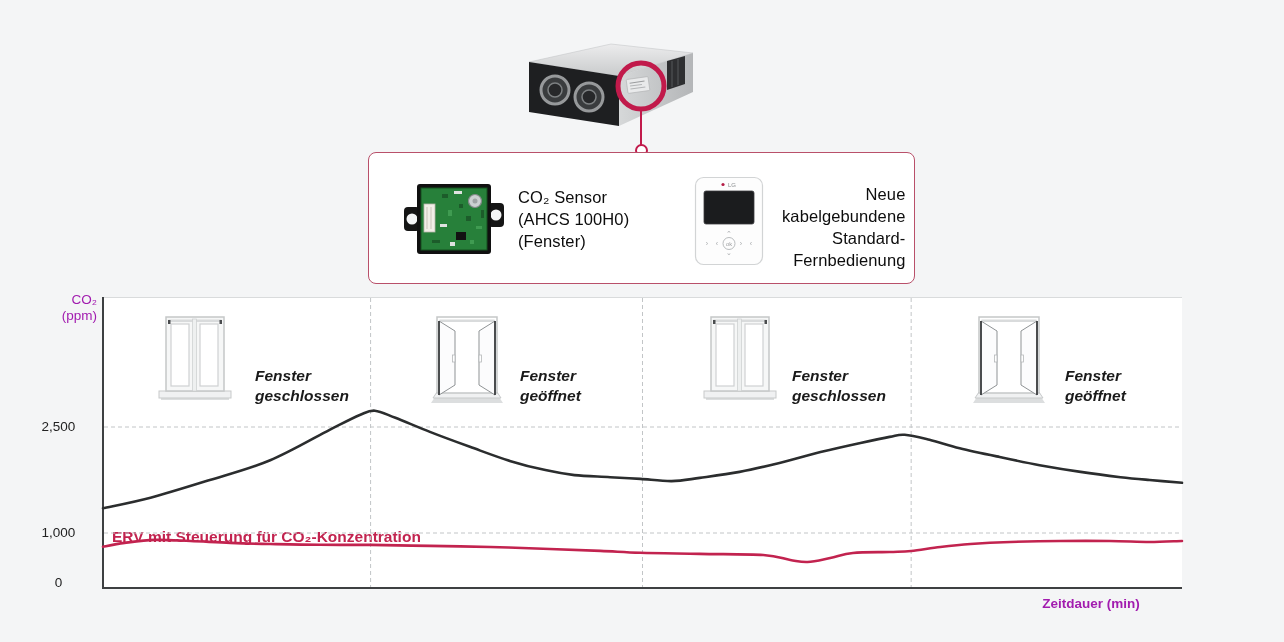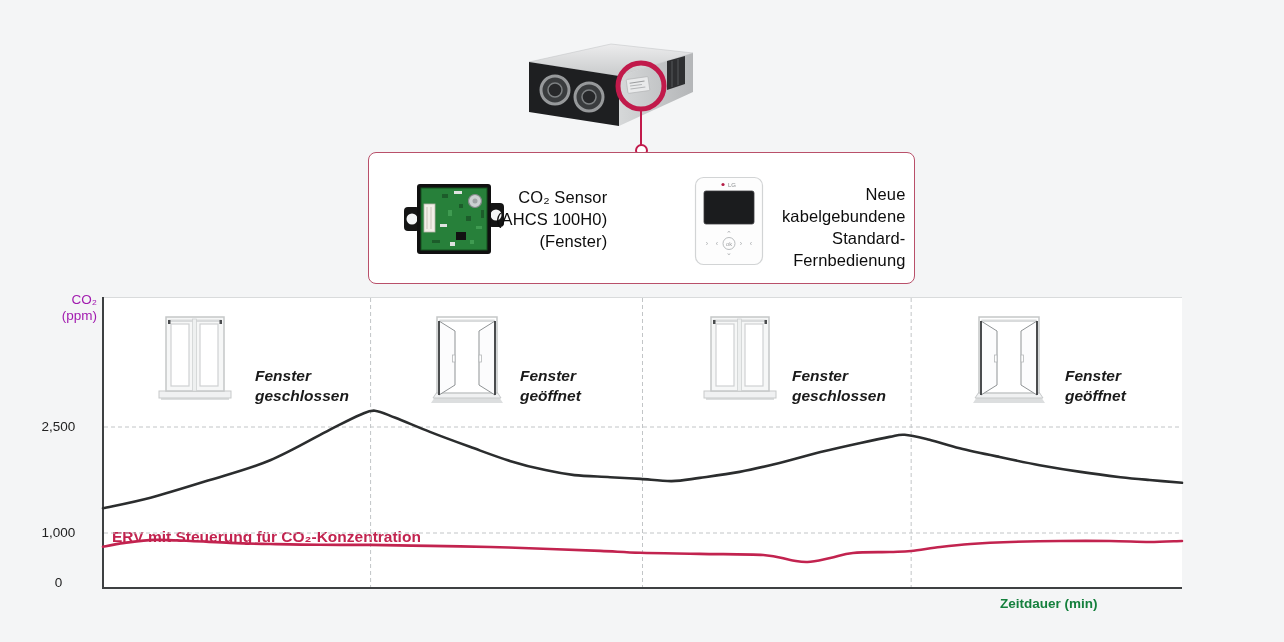--- a/index.html
+++ b/index.html
@@ -11,30 +11,30 @@
   }
   .abs{position:absolute;}
 
   
   .connector-line{left:639.75px;top:110px;width:2.5px;height:36px;background:#c11a4b;}
   .connector-node{left:635px;top:144px;width:9px;height:9px;border:2.5px solid #c11a4b;border-radius:50%;background:#fff;}
 
   
   .callout-box{left:368px;top:152px;width:545px;height:130px;background:#fff;border:1.5px solid #b9506a;border-radius:8px;}
   .callout-text{font-size:16.5px;font-weight:500;line-height:22px;color:#0d0d0d;letter-spacing:.1px;}
-  .sensor-text{left:496px;top:186px;text-align:right;}
+  .sensor-text{left:518px;top:186px;}
   .remote-text{left:782px;top:183px;text-align:right;}
 
   
   .plot-area{left:103px;top:297px;width:1079px;height:291px;background:#fff;border-top:1px solid #d9dbdc;}
   .axis-y{left:102px;top:297px;width:2px;height:292px;background:#3e4042;}
   .axis-x{left:102px;top:587px;width:1080px;height:2px;background:#3e4042;}
   .ytick{left:20px;width:77px;text-align:center;font-size:13.5px;color:#222;}
   .ylab{left:20px;width:77px;text-align:right;font-size:13.5px;color:#a21caf;line-height:16px;}
-  .xlabel{left:1000px;top:596px;width:182px;text-align:left;font-size:13.5px;font-weight:bold;color:#15803d;}
+  .xlabel{left:1000px;top:596px;width:182px;text-align:center;font-size:13.5px;font-weight:bold;color:#a21caf;}
   .section-label{font-size:15.5px;font-weight:bold;line-height:19.5px;color:#1a1a1a;font-style:italic;}
   .series-label{left:112px;top:528px;font-size:15.5px;font-weight:bold;color:#c2234f;}
   #chart-svg{left:0;top:0;pointer-events:none;}
   svg{display:block;}
 </style>
 </head>
 <body>
 
 <svg class="abs" style="left:515px;top:40px;" width="190" height="92" viewBox="0 0 190 92">
   <defs>

